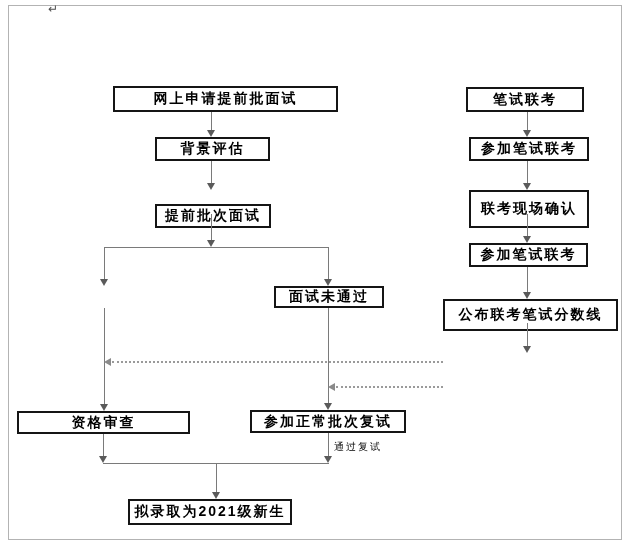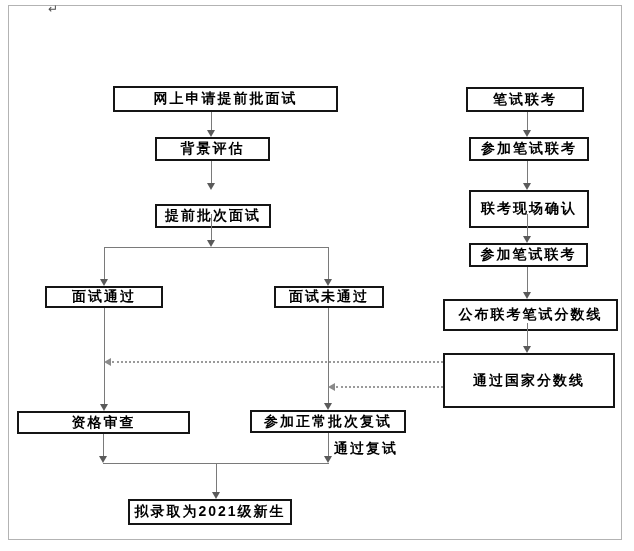--- a/index.html
+++ b/index.html
@@ -24,46 +24,44 @@
   }
   .vl{position:absolute;width:1px;background:#7a7a7a;}
   .hl{position:absolute;height:1px;background:#7a7a7a;}
   .dl{position:absolute;height:0;border-top:2px dotted #9a9a9a;}
   .arr-d{position:absolute;width:0;height:0;
     border-left:4px solid transparent;border-right:4px solid transparent;
     border-top:7px solid #5a5a5a;}
   .arr-l{position:absolute;width:0;height:0;
     border-top:4px solid transparent;border-bottom:4px solid transparent;
     border-right:7px solid #8a8a8a;}
-  .edge-label{position:absolute;font-size:14px;font-weight:700;letter-spacing:2px;white-space:nowrap;}
+  .edge-label{position:absolute;font-size:10px;font-weight:400;letter-spacing:2px;white-space:nowrap;}
 </style>
 </head>
 <body>
 
 <div class="canvas">
   <div class="frame"></div>
 
   <span class="ret top-ret">↵</span>
 
 
   <div class="fbox" style="left:113px;top:86px;width:225px;height:26px">网上申请提前批面试</div>
   <div class="fbox" style="left:155px;top:137px;width:115px;height:24px">背景评估</div>
   <div class="fbox" style="left:155px;top:204px;width:116px;height:24px">提前批次面试</div>
-  <div class="fbox" style="left:45px;top:286px;width:118px;height:22px">面试通过</div>
   <div class="fbox" style="left:274px;top:286px;width:110px;height:22px">面试未通过</div>
   <div class="fbox" style="left:17px;top:411px;width:173px;height:23px">资格审查</div>
   <div class="fbox" style="left:250px;top:410px;width:156px;height:23px">参加正常批次复试</div>
   <div class="fbox" style="left:128px;top:499px;width:164px;height:26px">拟录取为2021级新生</div>
 
   <div class="fbox" style="left:466px;top:87px;width:118px;height:25px">笔试联考</div>
   <div class="fbox" style="left:469px;top:137px;width:120px;height:24px">参加笔试联考</div>
   <div class="fbox" style="left:469px;top:190px;width:120px;height:38px">联考现场确认</div>
   <div class="fbox" style="left:469px;top:243px;width:119px;height:24px">参加笔试联考</div>
   <div class="fbox" style="left:443px;top:299px;width:175px;height:32px">公布联考笔试分数线</div>
-  <div class="fbox" style="left:443px;top:353px;width:172px;height:55px">通过国家分数线</div>
 
   <div class="vl" style="left:211px;top:112px;height:19px"></div>
   <i class="arr-d" style="left:207px;top:130px"></i>
 
   <div class="vl" style="left:211px;top:161px;height:22px"></div>
   <i class="arr-d" style="left:207px;top:183px"></i>
 
   <div class="vl" style="left:211px;top:214px;height:26px"></div>
   <i class="arr-d" style="left:207px;top:240px"></i>
 

